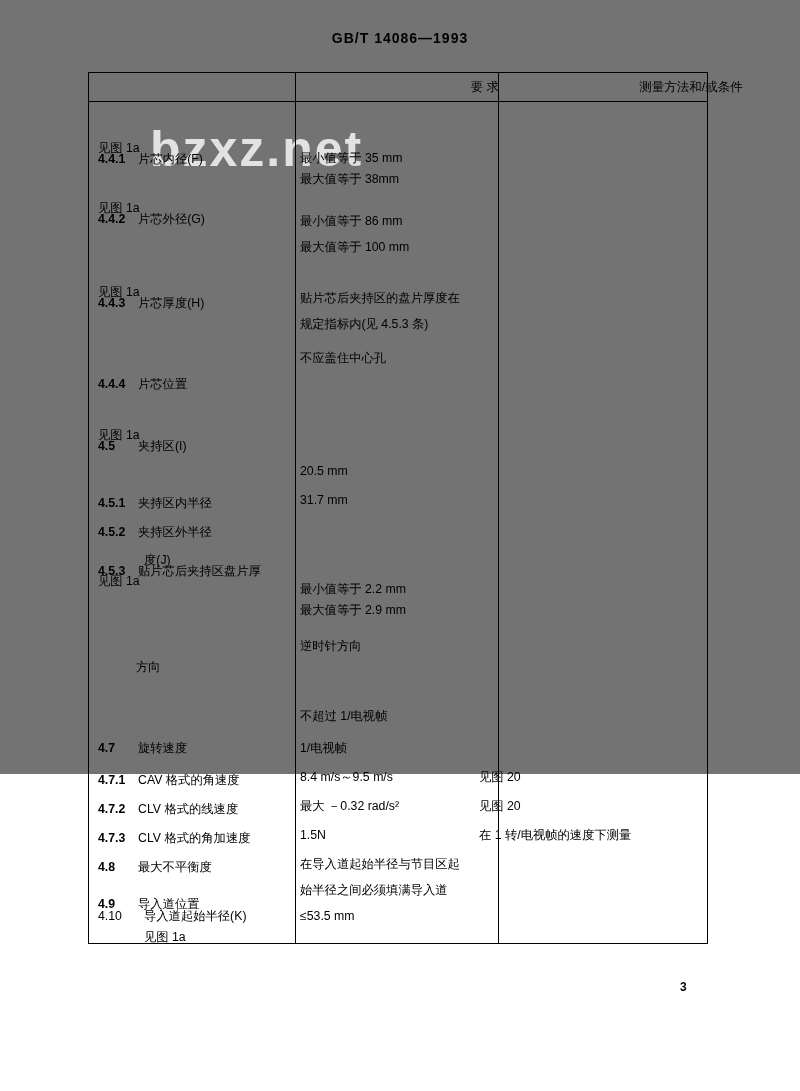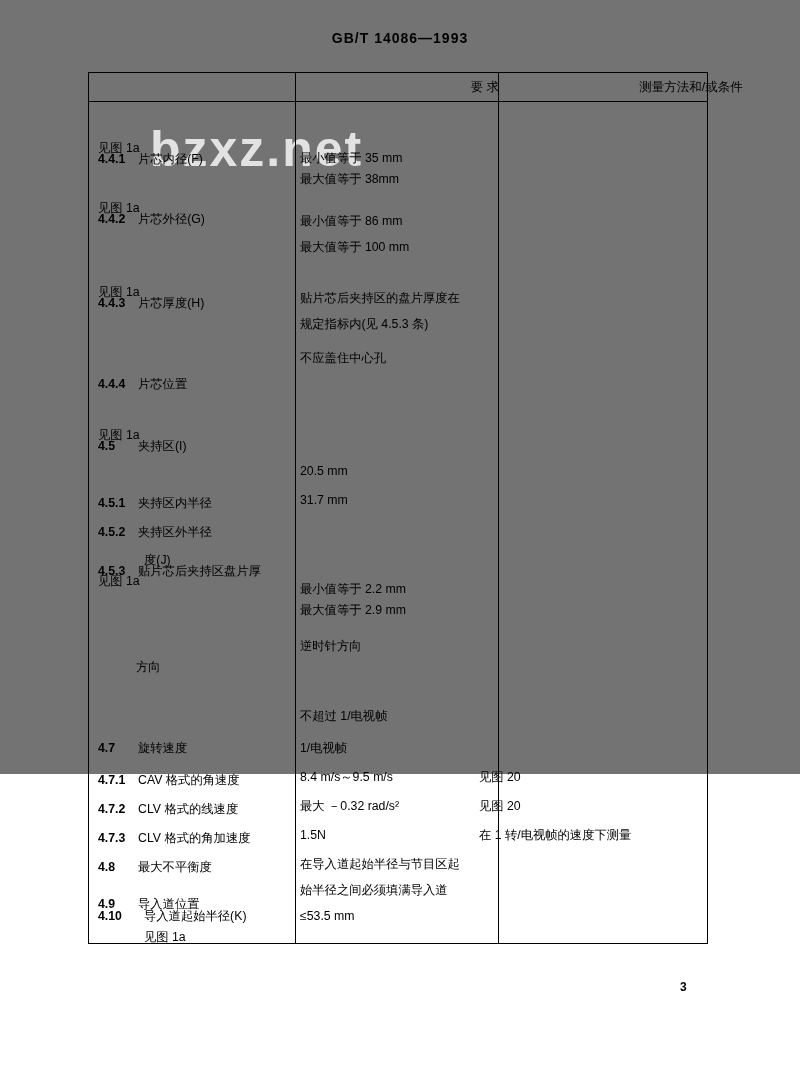--- a/index.html
+++ b/index.html
@@ -131,21 +131,21 @@
   .c3 { left: 391px; }
   .num {
     display: inline-block;
     min-width: 40px;
     font-weight: bold;
     margin-top: 32px;
   }
   .num-wide {
     display: inline-block;
     min-width: 46px;
-    font-weight: bold;
+    font-weight: normal;
   }
   .lbl { display: inline-block; }
   .pagenum {
     position: absolute;
     left: 680px;
     top: 980px;
     font-family: "Liberation Sans", sans-serif;
     font-size: 12px;
     font-weight: bold;
   }

